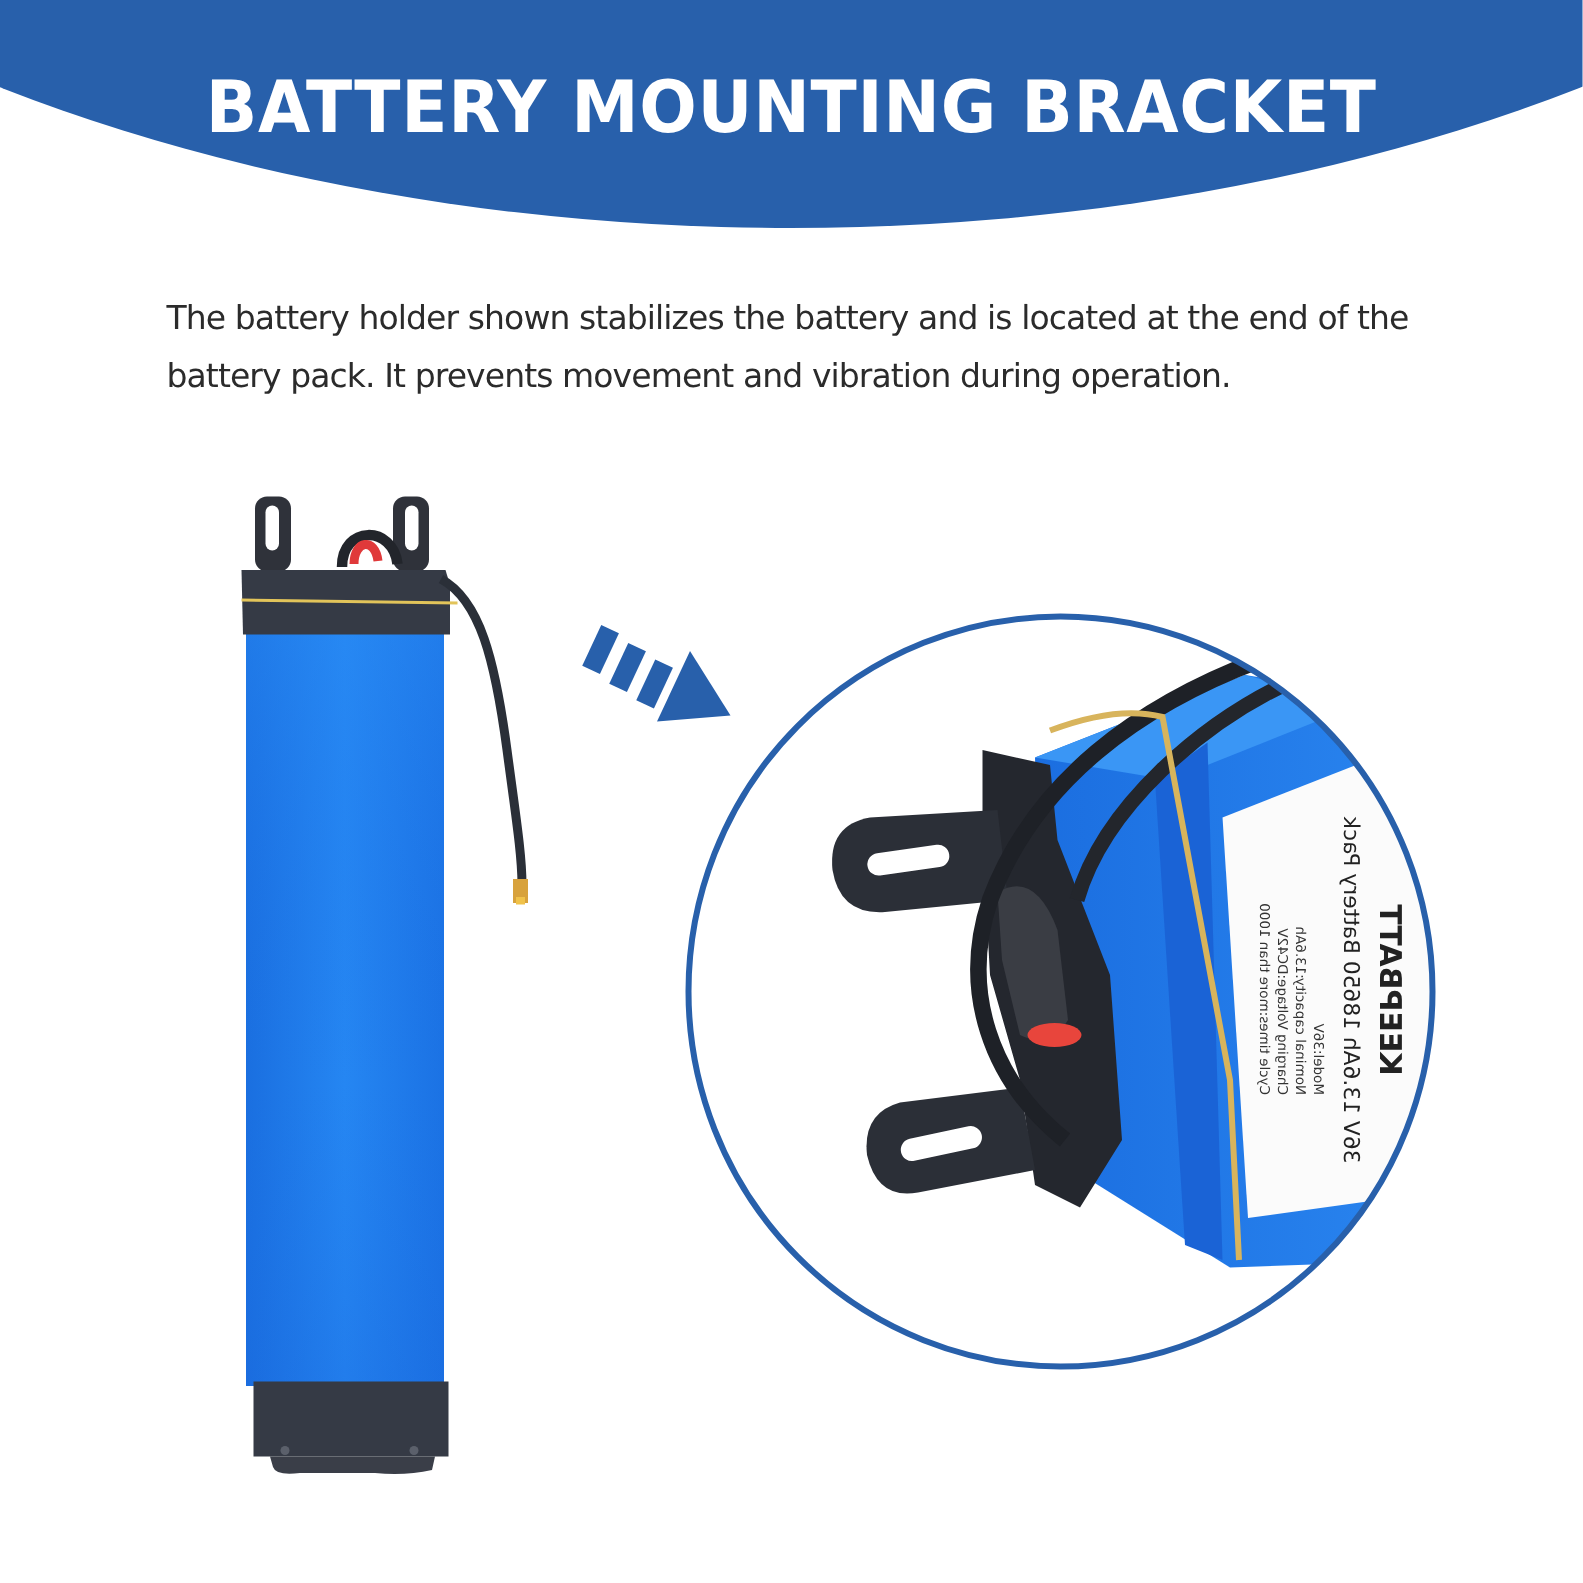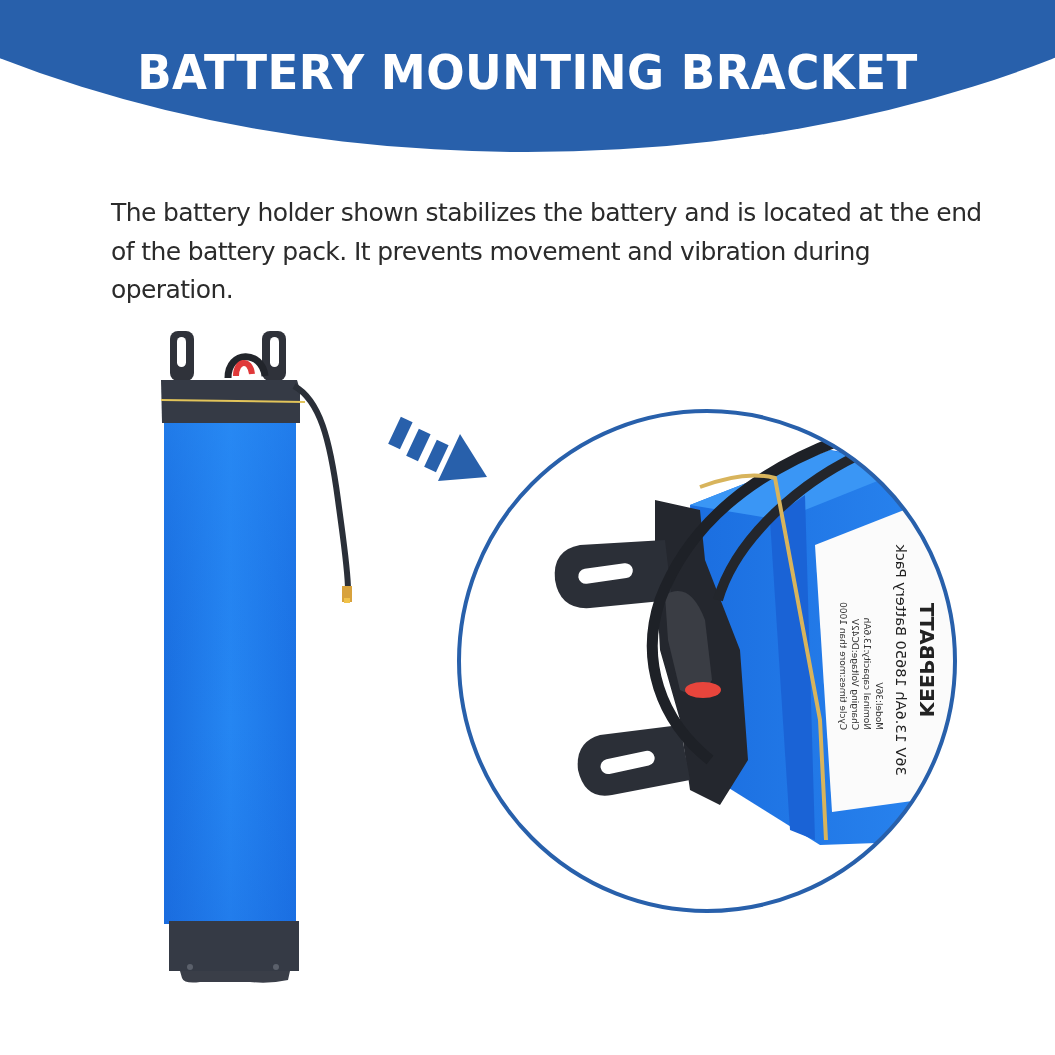--- a/index.html
+++ b/index.html
@@ -1,19 +1,19 @@
 <!DOCTYPE html>
 <html><head>
 <meta charset="utf-8">
 <style>
   html, body { margin:0; padding:0; }
   body { width:1055px; height:1055px; background:#ffffff; position:relative; overflow:hidden; font-family:"DejaVu Sans", "Liberation Sans", sans-serif; }
   .header-svg { position:absolute; left:0; top:0; width:1055px; height:160px; }
   .title { position:absolute; left:0; top:44px; width:1055px; text-align:center; color:#ffffff; font-family:"DejaVu Sans", sans-serif; font-weight:bold; font-size:48px; letter-spacing:0.5px; transform:scaleX(0.94); transform-origin:center; }
-  .desc { position:absolute; left:111px; top:194px; width:880px; color:#2b2b2b; font-family:"DejaVu Sans", sans-serif; font-size:25px; line-height:38.5px; letter-spacing:-0.6px; }
+  .desc { position:absolute; left:111px; top:194px; width:880px; color:#2b2b2b; font-family:"DejaVu Sans", sans-serif; font-size:22px; line-height:38.5px; letter-spacing:-0.6px; }
   .scene { position:absolute; left:0; top:0; width:1055px; height:1055px; }
   .label-text { font-family:"DejaVu Sans", sans-serif; }
 </style>
 </head>
 <body>
 
 <svg class="header-svg" viewBox="0 0 1055 160" xmlns="http://www.w3.org/2000/svg">
   <ellipse cx="527" cy="-400" rx="945" ry="552" fill="#2860ab"></ellipse>
 </svg>
 <div class="title">BATTERY MOUNTING BRACKET</div>

